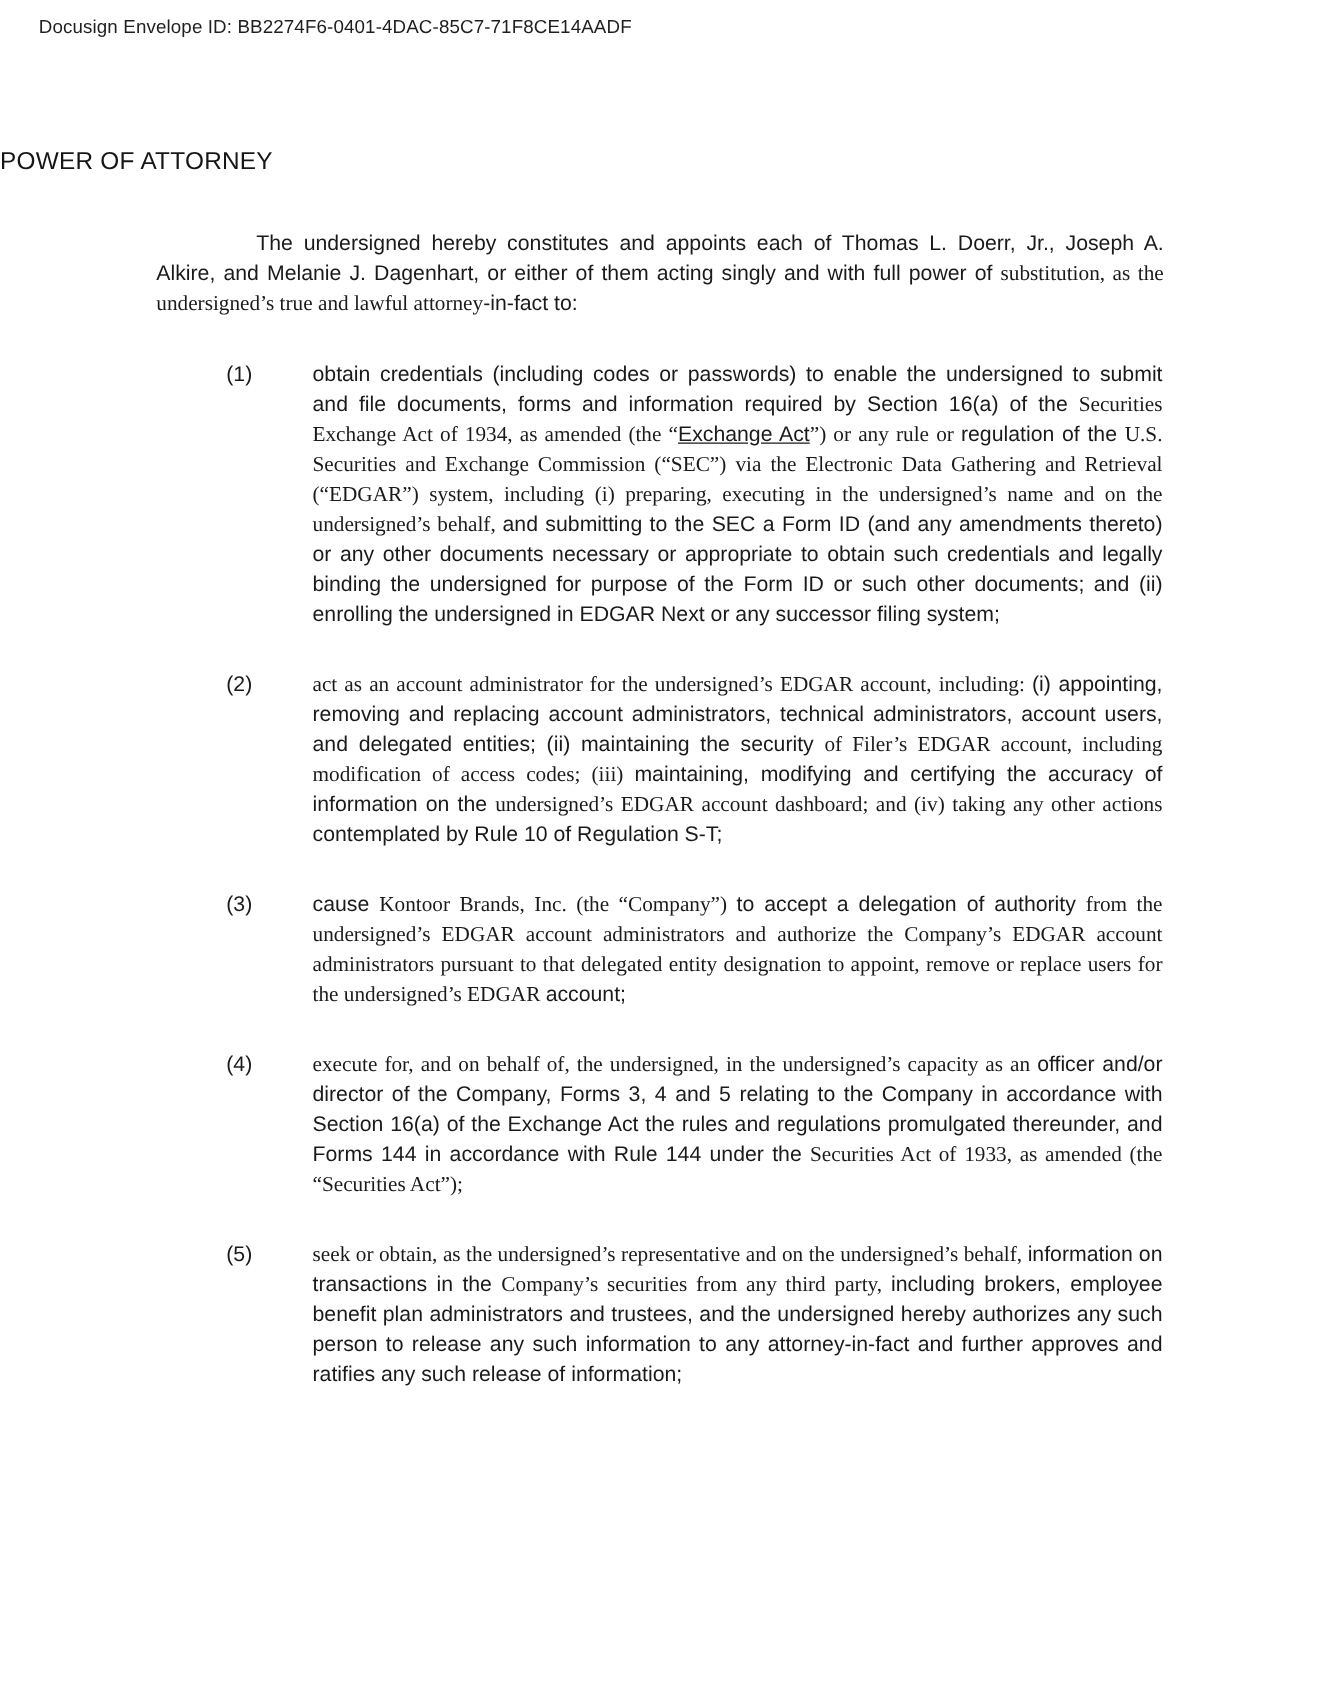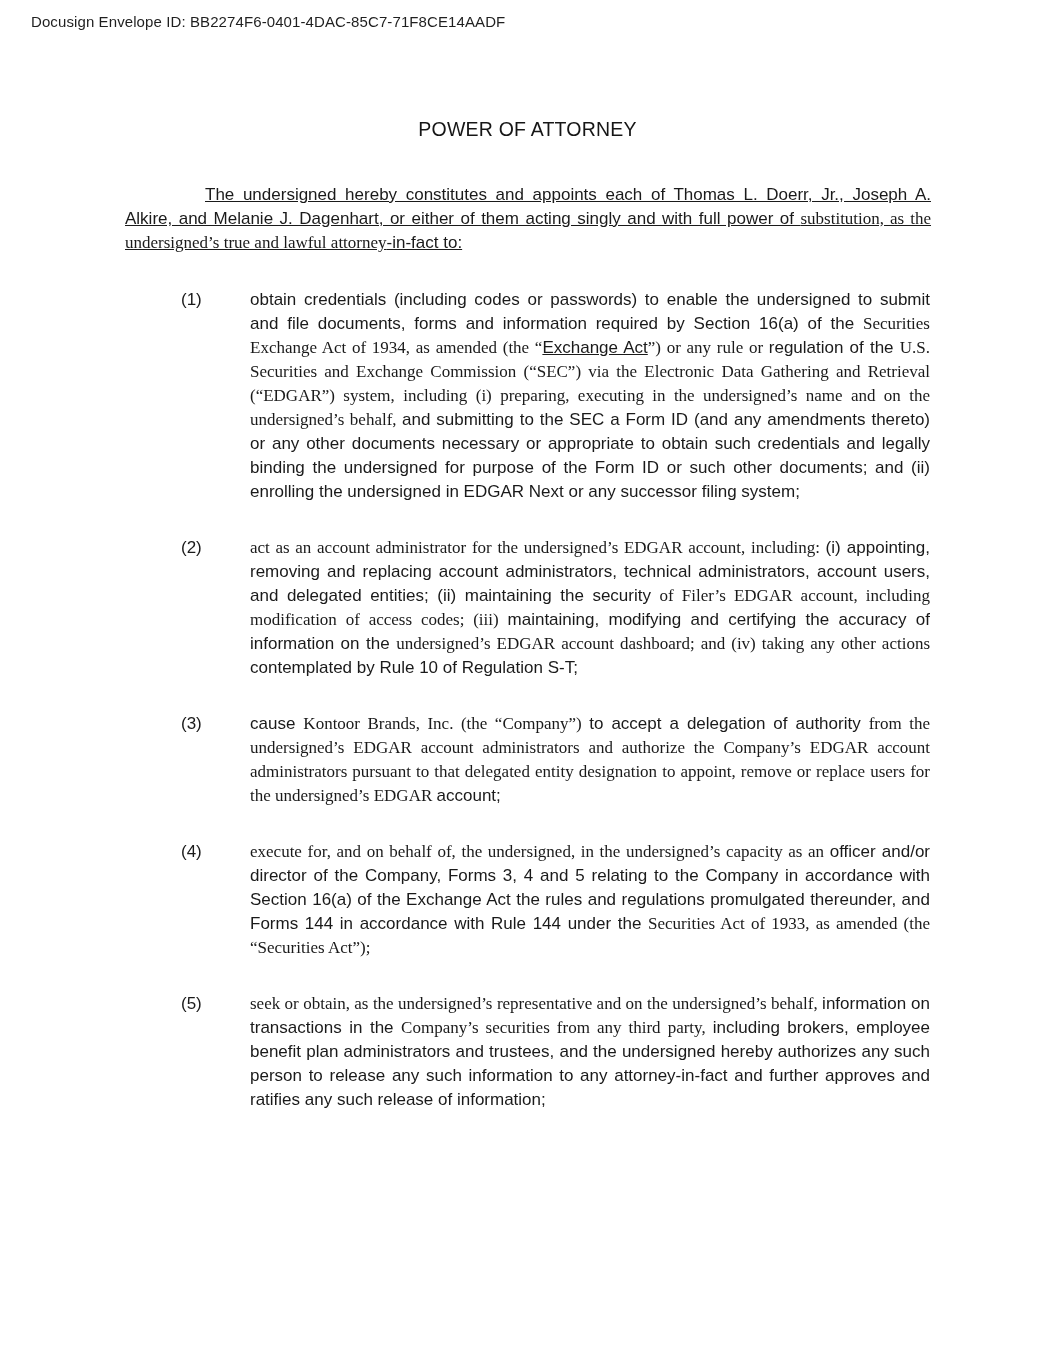--- a/index.html
+++ b/index.html
@@ -21,33 +21,32 @@
     color: #1f1f1f;
     white-space: nowrap;
   }
   .doc {
     position: absolute;
     top: 118px;
     left: 0;
     width: 1055px;
   }
   .title {
-    text-align: center;
+    text-align: left;
     font-size: 19.5px;
     letter-spacing: 0.2px;
     color: #161616;
   }
   .intro {
     margin: 42px 0 0 125px;
     width: 806px;
     font-size: 17px;
     line-height: 24px;
     text-align: justify;
     text-indent: 80px;
-    text-decoration: underline;
   }
   .items {
     margin-top: 33px;
   }
   .item {
     display: flex;
     margin: 0 0 32px 181px;
     font-size: 17px;
     line-height: 24px;
   }

